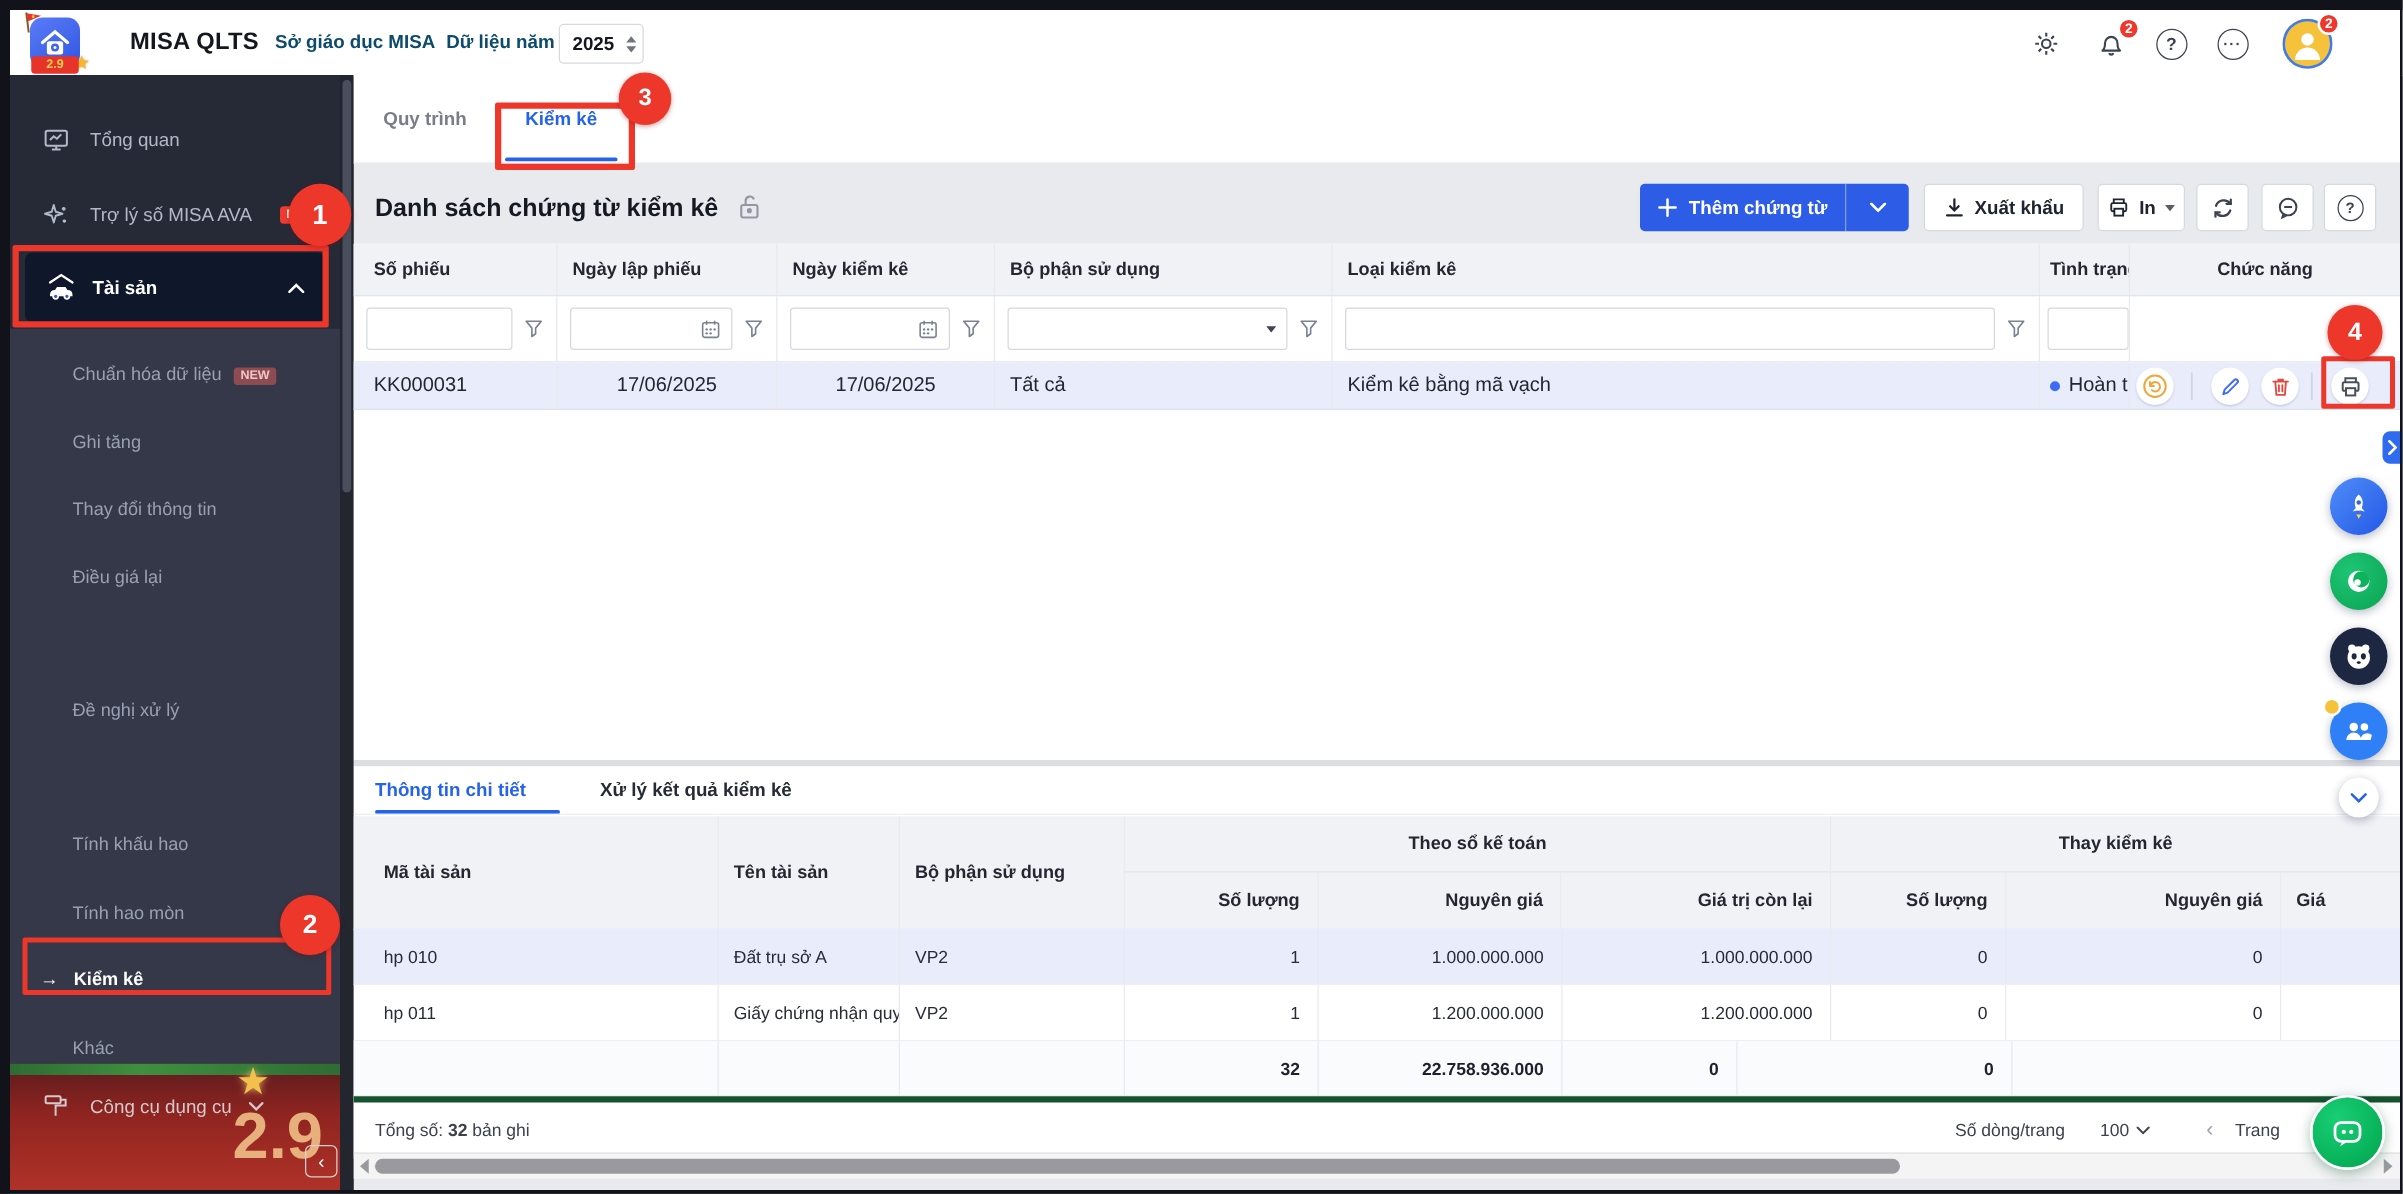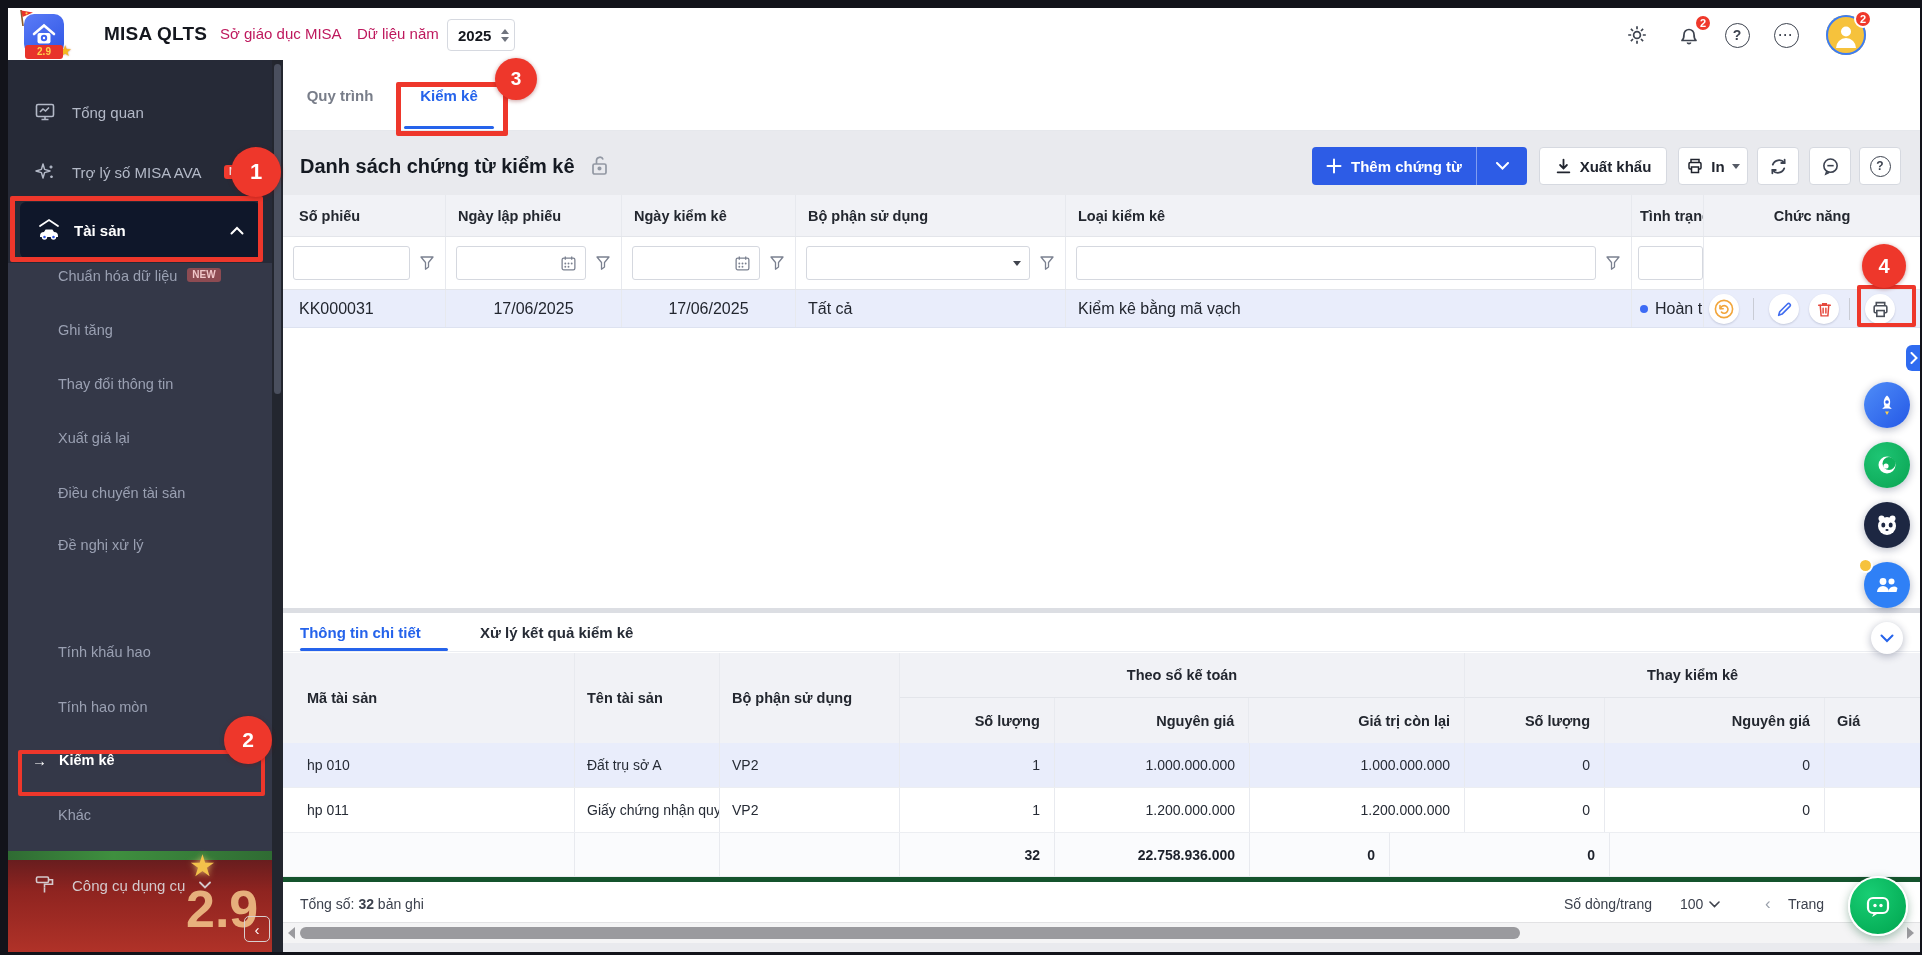--- a/index.html
+++ b/index.html
@@ -18,21 +18,21 @@
   #main{left:283px;top:60px;width:1637px;height:892px;background:#e9eaee}
 
   
   .logo-sq{position:absolute;left:0;top:0;width:40px;height:40px;border-radius:10px;
            background:linear-gradient(145deg,#5b7cf7,#2e55e4);display:flex;align-items:center;justify-content:center}
   .logo-ribbon{position:absolute;left:1px;bottom:-5px;width:38px;height:14px;background:#e8332a;border-radius:3px;
            color:#ffd24d;font-size:10px;font-weight:bold;text-align:center;line-height:14px}
   .logo-star{position:absolute;right:-8px;bottom:-4px;color:#f6b81f;font-size:15px;text-shadow:0 0 2px #b76;line-height:1}
   .logo-flag{position:absolute;left:-7px;top:-6px}
   .tb-title{font-size:19px;font-weight:800;color:#14171e;letter-spacing:.2px}
-  .tb-org{font-size:15px;font-weight:400;color:#be185d}
+  .tb-org{font-size:15px;font-weight:700;color:#0c4a6e}
   .year-box{border:1px solid #d6d9e0;border-radius:4px;width:66px;height:30px;display:flex;align-items:center;background:#fff}
   .year-box span{font-size:15px;font-weight:700;margin-left:10px;color:#14171e}
   .spin{margin-left:auto;margin-right:7px;display:flex;flex-direction:column;gap:3px}
   .tri-up{width:0;height:0;border-left:4px solid transparent;border-right:4px solid transparent;border-bottom:5px solid #70747e}
   .tri-dn{width:0;height:0;border-left:4px solid transparent;border-right:4px solid transparent;border-top:5px solid #70747e}
   .tb-iconbtn{position:absolute;top:14px;width:26px;height:26px;display:flex;align-items:center;justify-content:center}
   .ring{width:25px;height:25px;border:1.6px solid #3d434f;border-radius:50%;display:flex;align-items:center;justify-content:center;
         font-size:14px;font-weight:700;color:#3d434f;box-sizing:border-box}
   .badge{position:absolute;min-width:18px;height:18px;border-radius:9px;background:#ef382b;color:#fff;font-size:11px;
          font-weight:700;display:flex;align-items:center;justify-content:center;border:2px solid #fff;box-sizing:border-box;padding:0 3px}
@@ -40,21 +40,21 @@
           background:#f6c23c;box-shadow:0 0 0 2px #3b7cf5 inset;display:flex;align-items:center;justify-content:center;overflow:hidden}
 
   
   .sb-item{position:absolute;left:0;width:264px;height:48px;display:flex;align-items:center;color:#b3b9c7;font-size:15px}
   .sb-item .ic{width:22px;margin-left:26px;margin-right:16px;flex:none}
   .sb-active{left:12px;width:240px;height:56px;background:#0f172a;border-radius:6px;color:#fff;font-weight:700}
   .sb-active .ic{margin-left:16px}
   .new-badge{background:#f23b2f;color:#fff;font-size:10px;font-weight:700;border-radius:3px;padding:2px 5px;line-height:1}
   .new-badge.dim{background:#8d4b52;color:#f0c6c8}
   #submenu{position:absolute;left:0;top:203px;width:264px;height:588px;background:#343848}
-  .sm-item{position:absolute;left:0;width:220px;height:40px;display:flex;align-items:flex-start;color:#9aa0b2;font-size:14.5px}
+  .sm-item{position:absolute;left:0;width:220px;height:40px;display:flex;align-items:flex-end;color:#9aa0b2;font-size:14.5px}
   .sm-item .lbl{margin-left:50px}
   .sm-item.active{color:#fff;font-weight:700}
   .sm-item.active .lbl{margin-left:12px}
   .sm-arrow{margin-left:24px;color:#fff;font-size:15px}
   #festive{position:absolute;left:0;top:791px;width:264px;height:101px;
            background:linear-gradient(180deg,#5d1b1e 0%,#8f2420 40%,#b03228 100%)}
   #festive .grass{position:absolute;left:0;top:0;width:264px;height:9px;background:linear-gradient(90deg,#2f6b33,#3f8f3f 40%,#2f6b33)}
   #festive .big29{position:absolute;left:178px;top:32px;font-size:52px;font-weight:800;color:rgba(244,200,140,.85);line-height:1}
   #festive .star{position:absolute;left:181px;top:0px;color:#f3c14b;font-size:30px;line-height:1;text-shadow:0 0 6px rgba(255,220,120,.8)}
   .tools-item{position:absolute;left:0;top:14px;width:264px;height:40px;display:flex;align-items:center;color:#d4c9cc;font-size:15px}
@@ -251,24 +251,21 @@
         <span class="lbl">Chuẩn hóa dữ liệu</span>
         <span class="new-badge dim" style="margin-left:10px">NEW</span>
       </div>
     <div class="sm-item" style="top:59px">
         <span class="lbl">Ghi tăng</span>
       </div>
     <div class="sm-item" style="top:113px">
         <span class="lbl">Thay đổi thông tin</span>
       </div>
     <div class="sm-item" style="top:167px">
-        <span class="lbl">Xuất giá lại</span>
-      </div>
-    <div class="sm-item" style="top:222px">
-        <span class="lbl">Điều chuyển tài sản</span>
+        <span class="lbl">Điều giá lại</span>
       </div>
     <div class="sm-item" style="top:274px">
         <span class="lbl">Đề nghị xử lý</span>
       </div>
     <div class="sm-item" style="top:381px">
         <span class="lbl">Tính khấu hao</span>
       </div>
     <div class="sm-item" style="top:436px">
         <span class="lbl">Tính hao mòn</span>
       </div>

